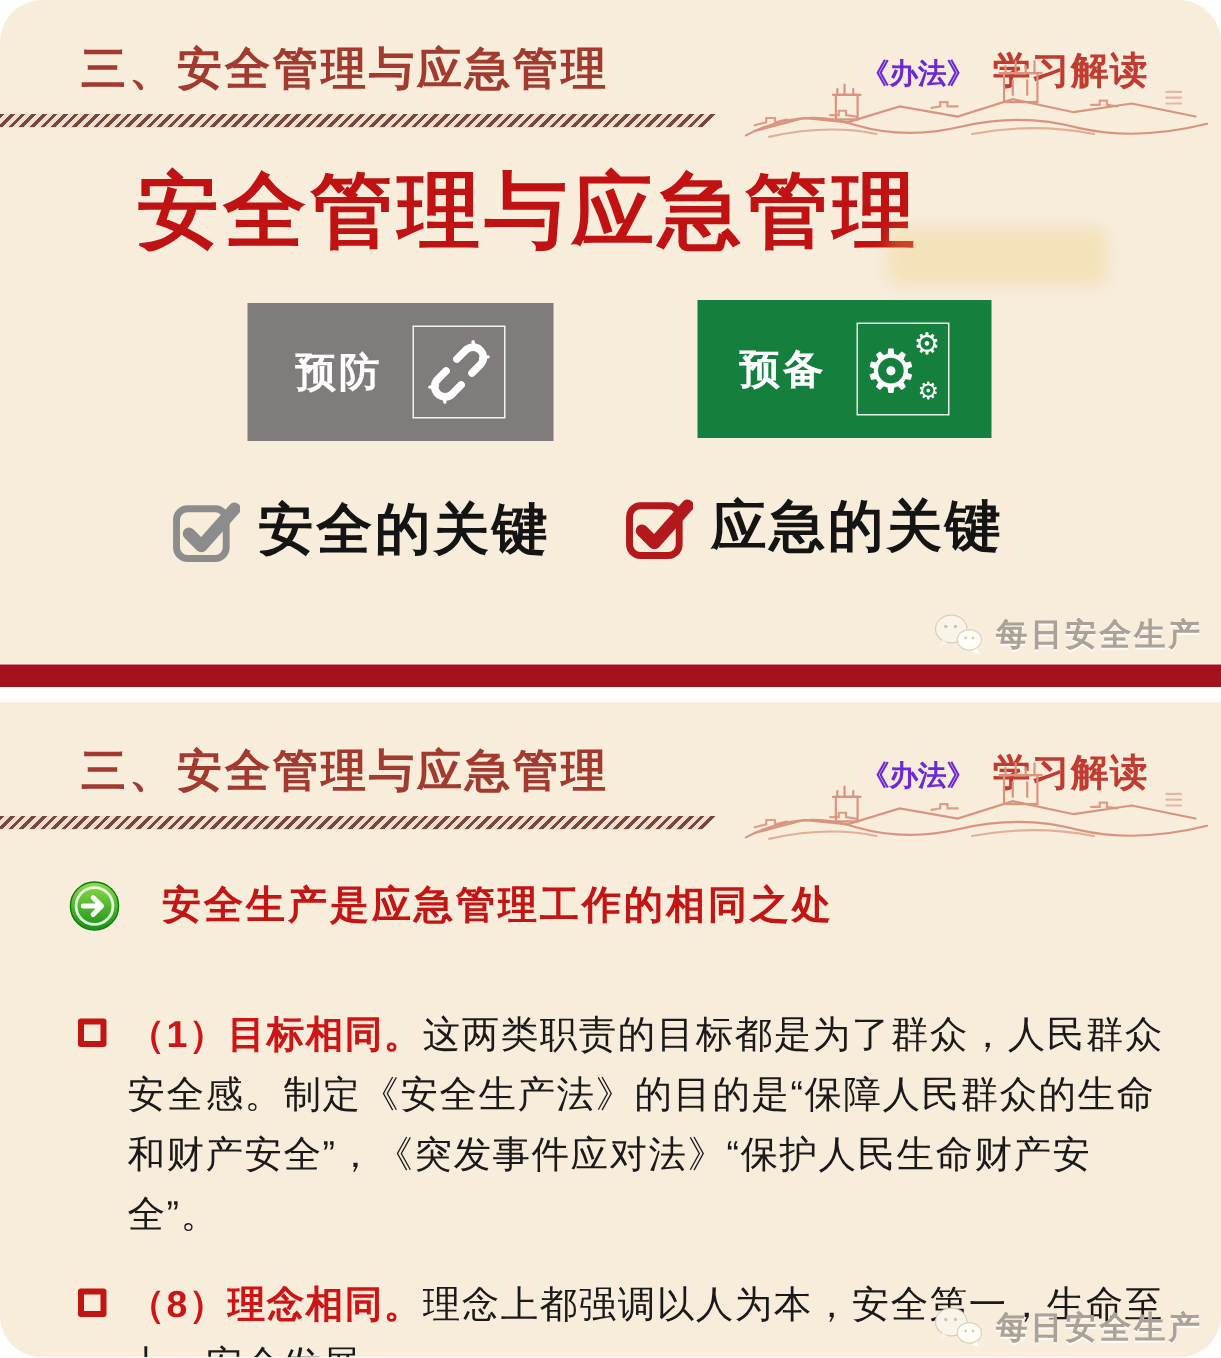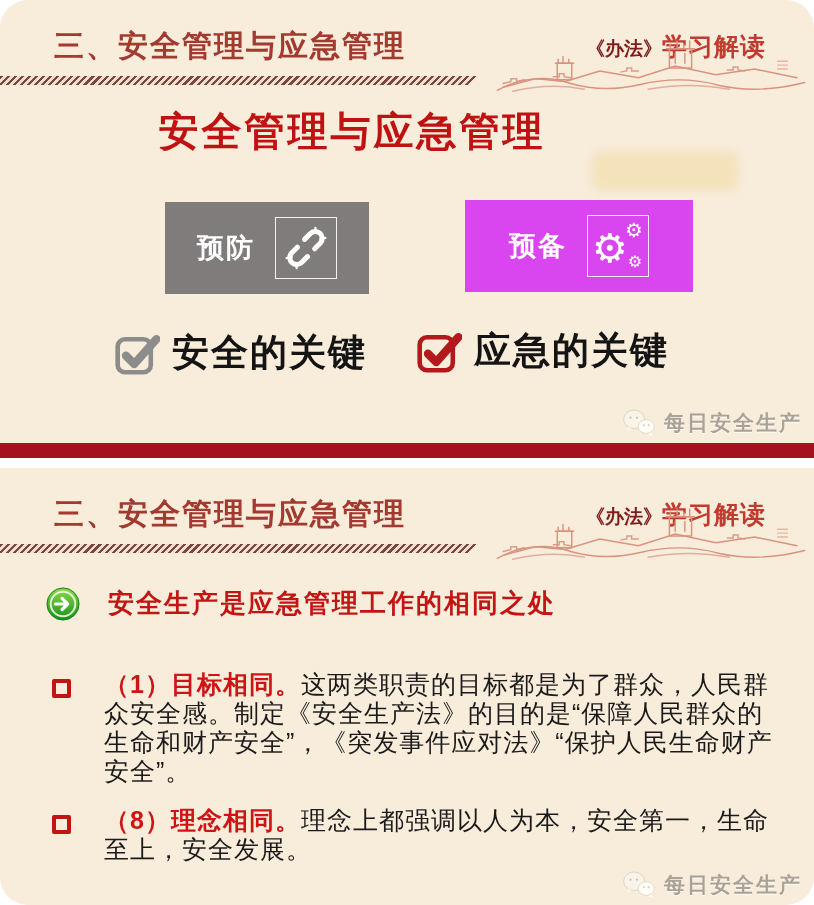--- a/index.html
+++ b/index.html
@@ -8,37 +8,37 @@
 
   .slide { position:absolute; left:0; width:814px; background:#f8ecdb; overflow:hidden; }
   .slide1 { top:0; height:443px; }
   .slide2 { top:468px; height:437px; }
   .divider-red { position:absolute; top:443px; left:0; width:814px; height:15px; background:#a3121d; }
 
   
   .hdr-title { position:absolute; left:54px; top:26px; font-size:30px; font-weight:900;
                color:#a23a30; letter-spacing:2px; }
   .hdr-right { position:absolute; right:48px; top:30px; white-space:nowrap; }
-  .hdr-book  { font-size:19px; font-weight:700; color:#7f1d1d; }
-  .hdr-rest  { font-size:25px; font-weight:700; color:#c23b30; letter-spacing:1px; }
+  .hdr-book  { font-size:19px; font-weight:700; color:#6d28d9; }
+  .hdr-rest  { font-size:25px; font-weight:700; color:#c23b30; letter-spacing:1px;margin-left:12px; }
   .wall-art  { position:absolute; right:2px; top:40px; width:322px; height:58px; }
   .hatch { position:absolute; left:0; top:76px; width:478px; height:9px;
            background:repeating-linear-gradient(135deg,#7a4644 0 2.2px,#f0dfc9 2.2px 5px);
            clip-path:polygon(0 0,100% 0,calc(100% - 10px) 100%,0 100%); }
 
   
   .main-title { position:absolute; left:0; right:110px; top:104px; text-align:center;
-                font-size:40px; font-weight:900; color:#c01212; letter-spacing:3px; }
+                font-size:55px; font-weight:900; color:#c01212; letter-spacing:3px; }
   .faint-mark { position:absolute; left:592px; top:152px; width:146px; height:38px;
                 background:rgba(235,200,100,0.28); filter:blur(5px); border-radius:8px; }
 
   .info-box { position:absolute; height:92px; display:flex; align-items:center;
               justify-content:center; gap:20px; }
   .box-gray { left:165px; top:202px; width:204px; background:#7f7c7b; }
-  .box-red  { left:465px; top:200px; width:228px; background:#d946ef; }
+  .box-red  { left:465px; top:200px; width:196px; background:#15803d; }
   .box-label { color:#ffffff; font-size:27px; font-weight:700; letter-spacing:2px; }
   .icon-frame { width:62px; height:62px; border:1px solid rgba(255,255,255,0.9);
                 display:flex; align-items:center; justify-content:center; position:relative; }
   .gear { position:absolute; color:#ffffff; line-height:1; }
   .gear-big { font-size:40px; left:4px; top:12px; }
   .gear-s1  { font-size:20px; right:5px; top:4px; }
   .gear-s2  { font-size:16px; right:6px; bottom:6px; }
 
   .check-item { position:absolute; display:flex; align-items:center; gap:12px; }
   .check-1 { left:114px; top:328px; }
@@ -55,21 +55,21 @@
 
   
   .sec-heading { position:absolute; left:46px; top:118px; display:flex; align-items:center; gap:28px; }
   .green-arrow { width:34px; height:34px; flex:0 0 auto; }
   .sec-heading-text { font-size:26px; font-weight:900; color:#c41515; letter-spacing:2px; }
 
   .points { position:absolute; left:52px; top:202px; right:34px; list-style:none; }
   .point { display:flex; align-items:flex-start; gap:14px; margin-bottom:20px; }
   .bullet-sq { flex:0 0 auto; width:19px; height:19px; border:4.5px solid #c31414;
                border-radius:2px; margin-top:9px; }
-  .point-text { font-size:25px; line-height:29px; color:#1a1a1a; letter-spacing:1px;margin-left:19px; }
+  .point-text { font-size:25px; line-height:40px; color:#1a1a1a; letter-spacing:1px; }
   .point-lead { color:#ce1414; font-weight:900; }
 </style>
 </head>
 <body>
 
 <div class="page">
 
   <section class="slide slide1">
 
     <div class="hdr-title">三、安全管理与应急管理</div>

